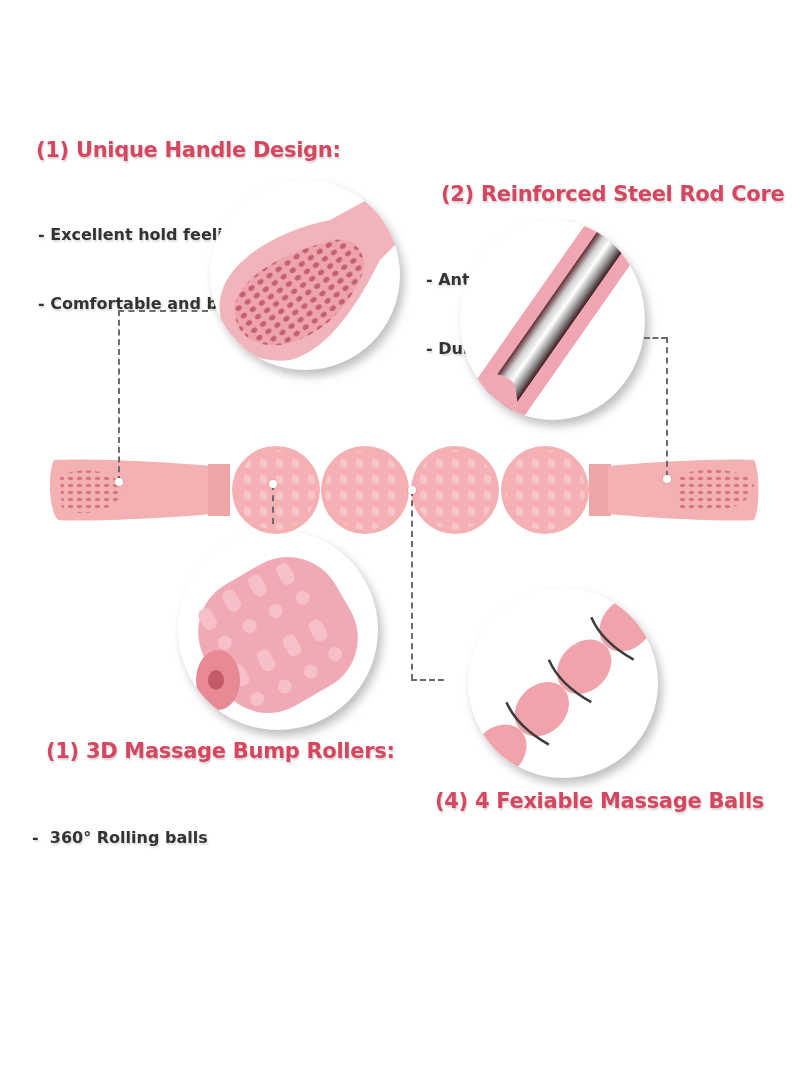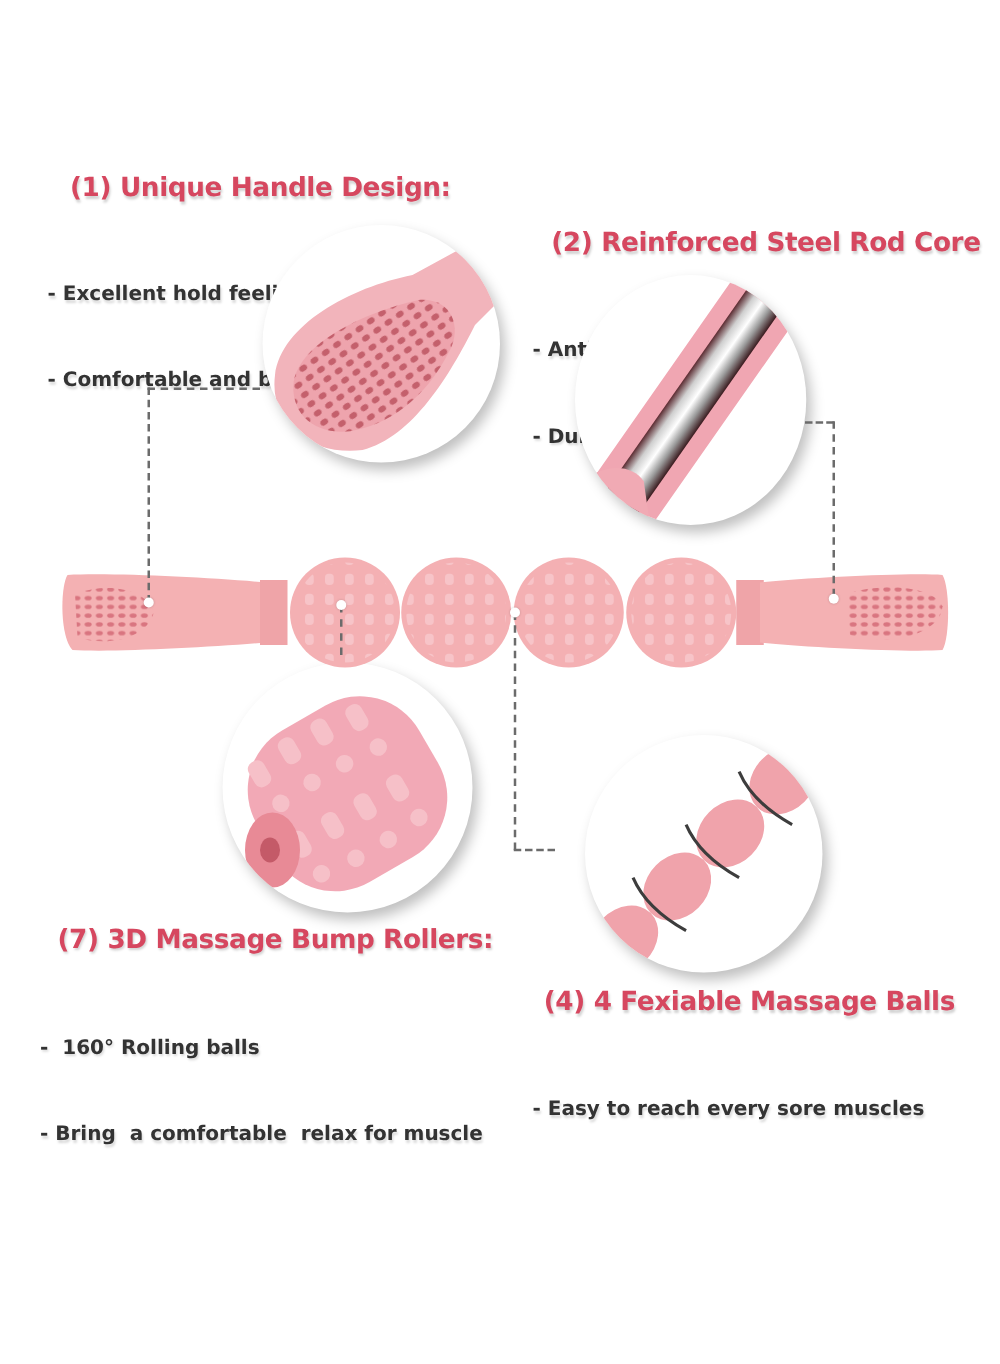--- a/index.html
+++ b/index.html
@@ -16,41 +16,39 @@
   .circle { position: absolute; border-radius: 50%; background: #fff; overflow: hidden;
             box-shadow: 4px 6px 10px rgba(0,0,0,0.25); }
   .dash { position: absolute; border-color: #6b6b6b; border-style: dashed; border-width: 0; }
   .dot { position: absolute; width: 8px; height: 8px; border-radius: 50%; background: #fff;
          box-shadow: 0 0 2px rgba(0,0,0,0.2); }
   .product { position: absolute; left: 48px; top: 440px; width: 712px; height: 100px; }
 </style>
 </head>
 <body>
 
-<div class="title" style="left:56px; top:138px;">(1)  Unique Handle Design:</div>
+<div class="title" style="left:36px; top:138px;">(1)  Unique Handle Design:</div>
 <div class="bullets" style="left:38px; top:177px;">
   <div>- Excellent hold feeling</div>
   <div>- Comfortable and breathable</div>
 </div>
 
 <div class="title" style="left:441px; top:182px;">(2)  Reinforced Steel Rod Core</div>
 <div class="bullets" style="left:426px; top:222px;">
   <div>- Anti rust</div>
   <div>- Durable</div>
 </div>
 
-<div class="title" style="left:46px; top:739px;">(7)  3D Massage Bump Rollers:</div>
+<div class="title" style="left:46px; top:739px;">(1)  3D Massage Bump Rollers:</div>
 <div class="bullets" style="left:32px; top:780px;">
-  <div>-  160° Rolling balls</div>
-  <div>- Bring  a comfortable  relax for muscle</div>
+  <div>-  360° Rolling balls</div>
 </div>
 
 <div class="title" style="left:435px; top:789px;">(4)  4 Fexiable Massage Balls</div>
 <div class="bullets" style="left:426px; top:829px;">
-  <div>- Easy to reach every sore muscles</div>
 </div>
 
 <div class="circle" style="left:210px; top:180px; width:190px; height:190px;">
   <svg width="190" height="190" viewBox="0 0 190 190">
     <defs>
       <pattern id="mesh1" width="11" height="9" patternUnits="userSpaceOnUse" patternTransform="rotate(-35)">
         <ellipse cx="5" cy="4.5" rx="3.3" ry="2.4" fill="#c4606c"></ellipse>
       </pattern>
     </defs>
     <path d="M10,120 C15,80 70,50 120,40 L175,10 L190,60 L170,80 C150,120 120,170 80,180 C40,185 5,160 10,120 Z" fill="#f2b4bb"></path>

